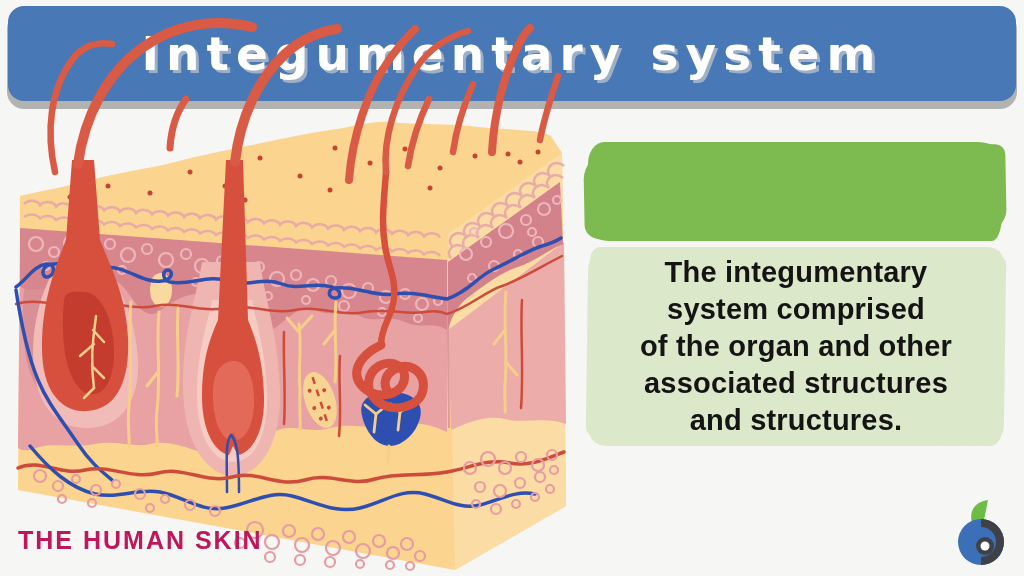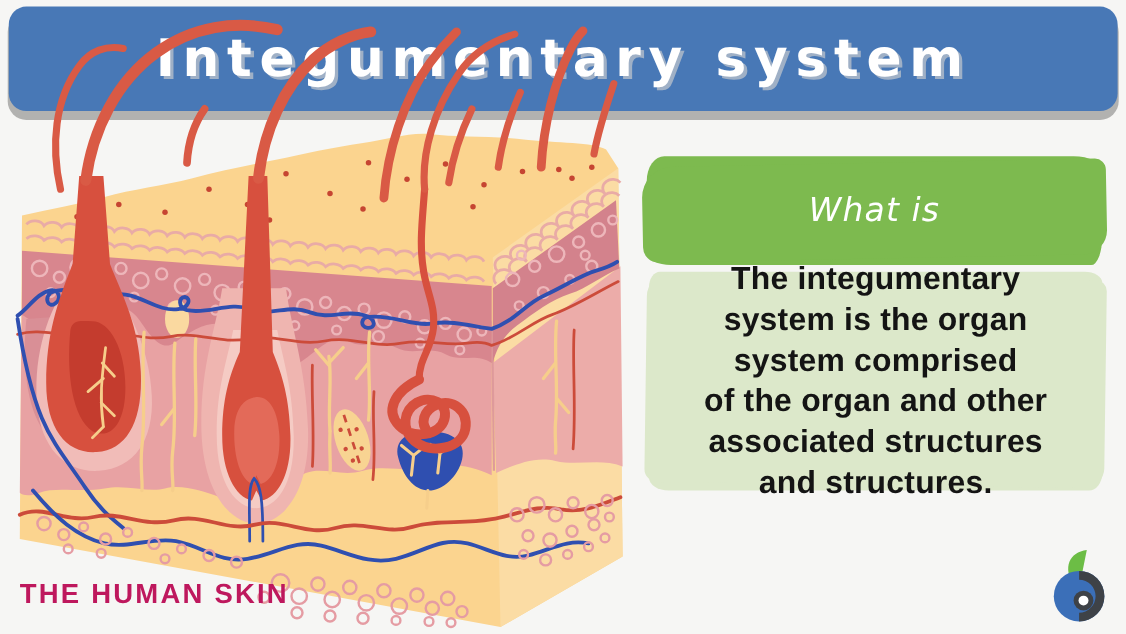--- a/index.html
+++ b/index.html
@@ -323,26 +323,24 @@
     <path stroke-width="8" d="M349 180 C352 138 367 90 391 57 C399 46 407 37 415 29"></path>
     <path stroke-width="6.5" d="M386 172 C383 138 395 99 417 67 C429 49 448 37 468 31"></path>
     <path stroke-width="6.5" d="M408 166 C411 146 418 122 429 99"></path>
     <path stroke-width="6.5" d="M453 152 C456 130 463 107 473 84"></path>
     <path stroke-width="8" d="M492 152 C494 114 504 74 519 44 C522 38 526 32 530 28"></path>
     <path stroke-width="6.5" d="M540 140 C544 118 551 97 558 76"></path>
   </g>
 </svg>
 
 <div class="q-label">
-  <div class="q-line">What is</div>
 </div>
 
 <div class="def-box">
   <div class="def-line">The integumentary</div>
-  <div class="def-line">system is the organ</div>
   <div class="def-line">system comprised</div>
   <div class="def-line">of the organ and other</div>
   <div class="def-line">associated structures</div>
   <div class="def-line">and structures.</div>
 </div>
 
 <div class="caption">THE HUMAN SKIN</div>
 
 <svg class="logo" width="56" height="72" viewBox="0 0 56 72">
   <path fill="#6cbd45" d="M22 34 C12 18 18 4 34 2 C32 12 30 22 28 32 C26 36 24 36 22 34 Z"></path>

